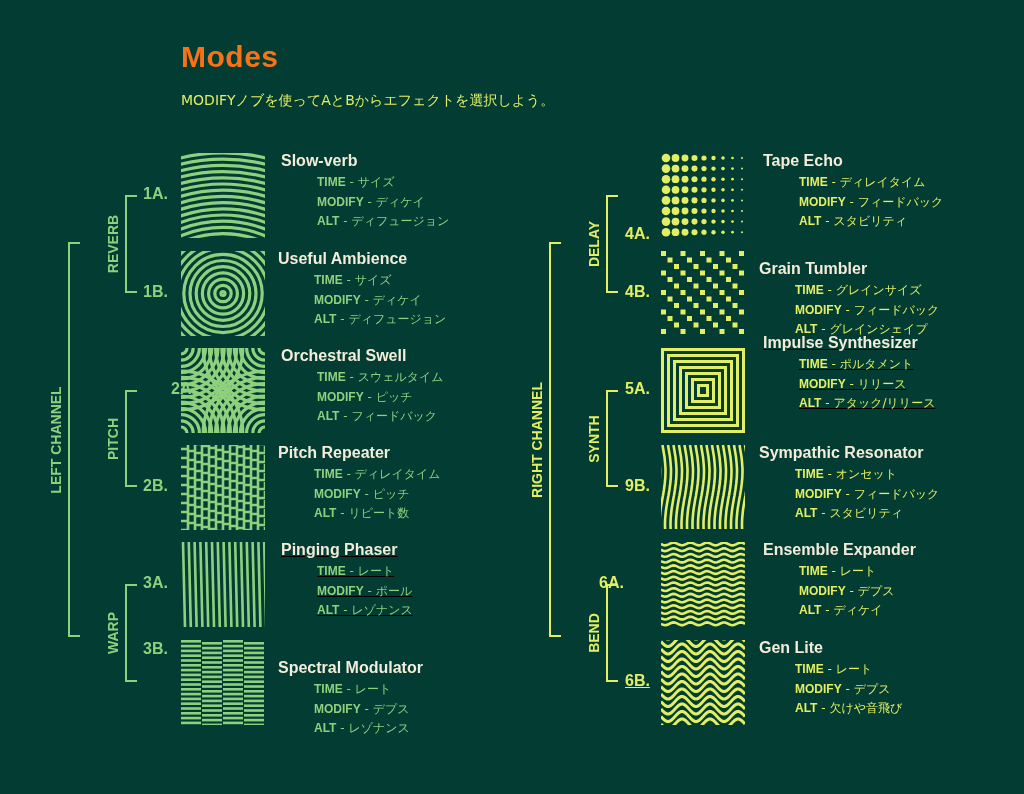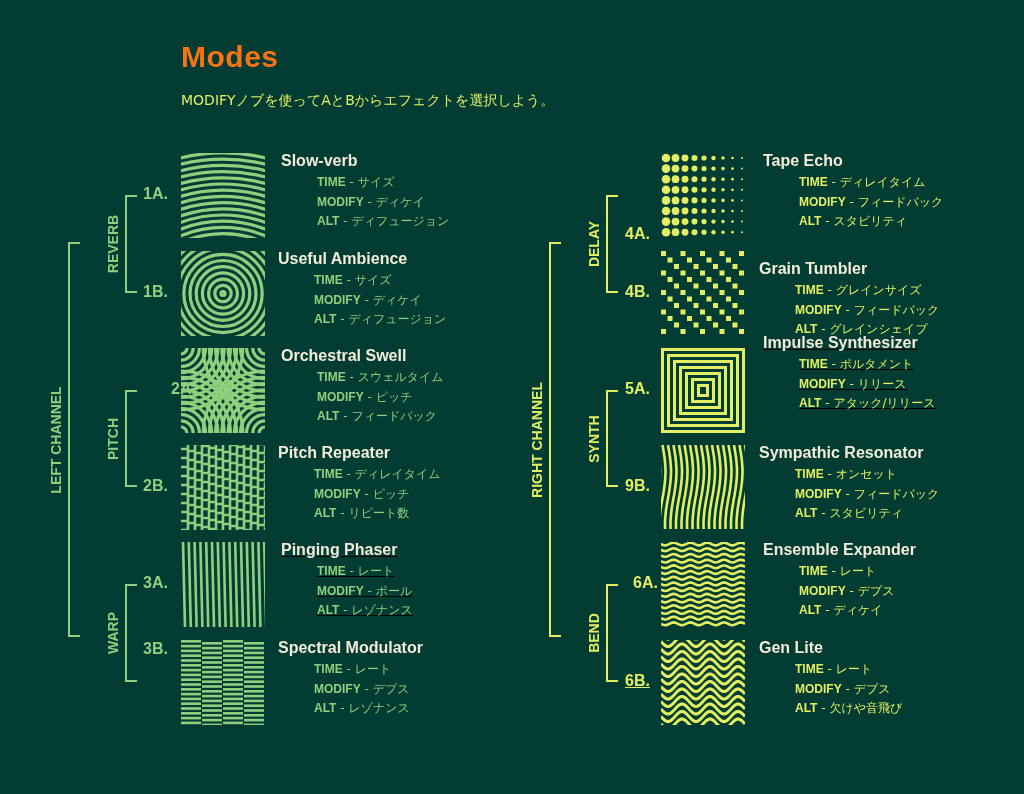--- a/index.html
+++ b/index.html
@@ -310,21 +310,21 @@
             <rect x="63" y="49.99999999999999" width="20" height="2.6" fill="#8fd07e"></rect>
             <rect x="63" y="54.79999999999999" width="20" height="2.6" fill="#8fd07e"></rect>
             <rect x="63" y="59.59999999999999" width="20" height="2.6" fill="#8fd07e"></rect>
             <rect x="63" y="64.39999999999999" width="20" height="2.6" fill="#8fd07e"></rect>
             <rect x="63" y="69.19999999999999" width="20" height="2.6" fill="#8fd07e"></rect>
             <rect x="63" y="73.99999999999999" width="20" height="2.6" fill="#8fd07e"></rect>
             <rect x="63" y="78.79999999999998" width="20" height="2.6" fill="#8fd07e"></rect>
             <rect x="63" y="83.59999999999998" width="20" height="2.6" fill="#8fd07e"></rect>
           </g>
         </svg></div>
-      <div class="info" style="left: 278px; top: 639px;">
+      <div class="info" style="left: 278px; top: 659px;">
         <div class="name">Spectral Modulator</div>
         <div class="param c"><b>TIME</b><span> - </span><span>レート</span></div>
         <div class="param c"><b>MODIFY</b><span> - </span><span>デプス</span></div>
         <div class="param c"><b>ALT</b><span> - </span><span>レゾナンス</span></div>
       </div>
     </div>
     <div class="right">
       <div class="vline" style="left: 549px; top: 242px; height: 395px; background: rgb(227, 238, 98);"></div>
       <div class="hline" style="left: 549px; top: 242px; width: 12px; background: rgb(227, 238, 98);"></div>
       <div class="hline" style="left: 549px; top: 635px; width: 12px; background: rgb(227, 238, 98);"></div>
@@ -551,21 +551,21 @@
       <div class="info" style="left: 759px; top: 444px;">
         <div class="name">Sympathic Resonator</div>
         <div class="param c"><b>TIME</b><span> - </span><span>オンセット</span></div>
         <div class="param c"><b>MODIFY</b><span> - </span><span>フィードバック</span></div>
         <div class="param c"><b>ALT</b><span> - </span><span>スタビリティ</span></div>
       </div>
       <div class="vline" style="left: 606px; top: 584px; height: 98px; background: rgb(227, 238, 98);"></div>
       <div class="hline" style="left: 606px; top: 584px; width: 12px; background: rgb(227, 238, 98);"></div>
       <div class="hline" style="left: 606px; top: 680px; width: 12px; background: rgb(227, 238, 98);"></div>
       <div class="vlabel" style="color: rgb(227, 238, 98); font-size: 14px; width: 120px; left: 534px; top: 624px; line-height: 18px;">BEND</div>
-      <div class="code c" style="left: 633px; top: 574px;">6A.</div>
+      <div class="code c" style="left: 599px; top: 574px;">6A.</div>
       <div class="tile" style="left: 661px; top: 542px;"><svg width="84" height="85" viewBox="0 0 84 85" xmlns="http://www.w3.org/2000/svg">
           <defs>
             <clipPath id="cp">
               <rect width="84" height="85"></rect>
             </clipPath>
           </defs>
           <g clip-path="url(#cp)">
             <path d="M0 2.0 L2 3.0 L4 3.4 L6 3.1 L8 2.2 L10 1.2 L12 0.6 L14 0.8 L16 1.6 L18 2.6 L20 3.3 L22 3.3 L24 2.6 L26 1.6 L28 0.8 L30 0.6 L32 1.2 L34 2.2 L36 3.1 L38 3.4 L40 3.0 L42 2.0 L44 1.0 L46 0.6 L48 0.9 L50 1.8 L52 2.8 L54 3.4 L56 3.2 L58 2.4 L60 1.4 L62 0.7 L64 0.7 L66 1.4 L68 2.4 L70 3.2 L72 3.4 L74 2.8 L76 1.8 L78 0.9 L80 0.6 L82 1.0 L84 2.0" fill="none" stroke="#e3ee62" stroke-width="2.6"></path>
             <path d="M0 7.7 L2 8.7 L4 9.1 L6 8.8 L8 7.9 L10 6.9 L12 6.3 L14 6.5 L16 7.3 L18 8.3 L20 9.0 L22 9.0 L24 8.3 L26 7.3 L28 6.5 L30 6.3 L32 6.9 L34 7.9 L36 8.8 L38 9.1 L40 8.7 L42 7.7 L44 6.7 L46 6.3 L48 6.6 L50 7.5 L52 8.5 L54 9.1 L56 8.9 L58 8.1 L60 7.1 L62 6.4 L64 6.4 L66 7.1 L68 8.1 L70 8.9 L72 9.1 L74 8.5 L76 7.5 L78 6.6 L80 6.3 L82 6.7 L84 7.7" fill="none" stroke="#e3ee62" stroke-width="2.6"></path>
             <path d="M0 13.4 L2 14.4 L4 14.8 L6 14.5 L8 13.6 L10 12.6 L12 12.0 L14 12.2 L16 13.0 L18 14.0 L20 14.7 L22 14.7 L24 14.0 L26 13.0 L28 12.2 L30 12.0 L32 12.6 L34 13.6 L36 14.5 L38 14.8 L40 14.4 L42 13.4 L44 12.4 L46 12.0 L48 12.3 L50 13.2 L52 14.2 L54 14.8 L56 14.6 L58 13.8 L60 12.8 L62 12.1 L64 12.1 L66 12.8 L68 13.8 L70 14.6 L72 14.8 L74 14.2 L76 13.2 L78 12.3 L80 12.0 L82 12.4 L84 13.4" fill="none" stroke="#e3ee62" stroke-width="2.6"></path>

